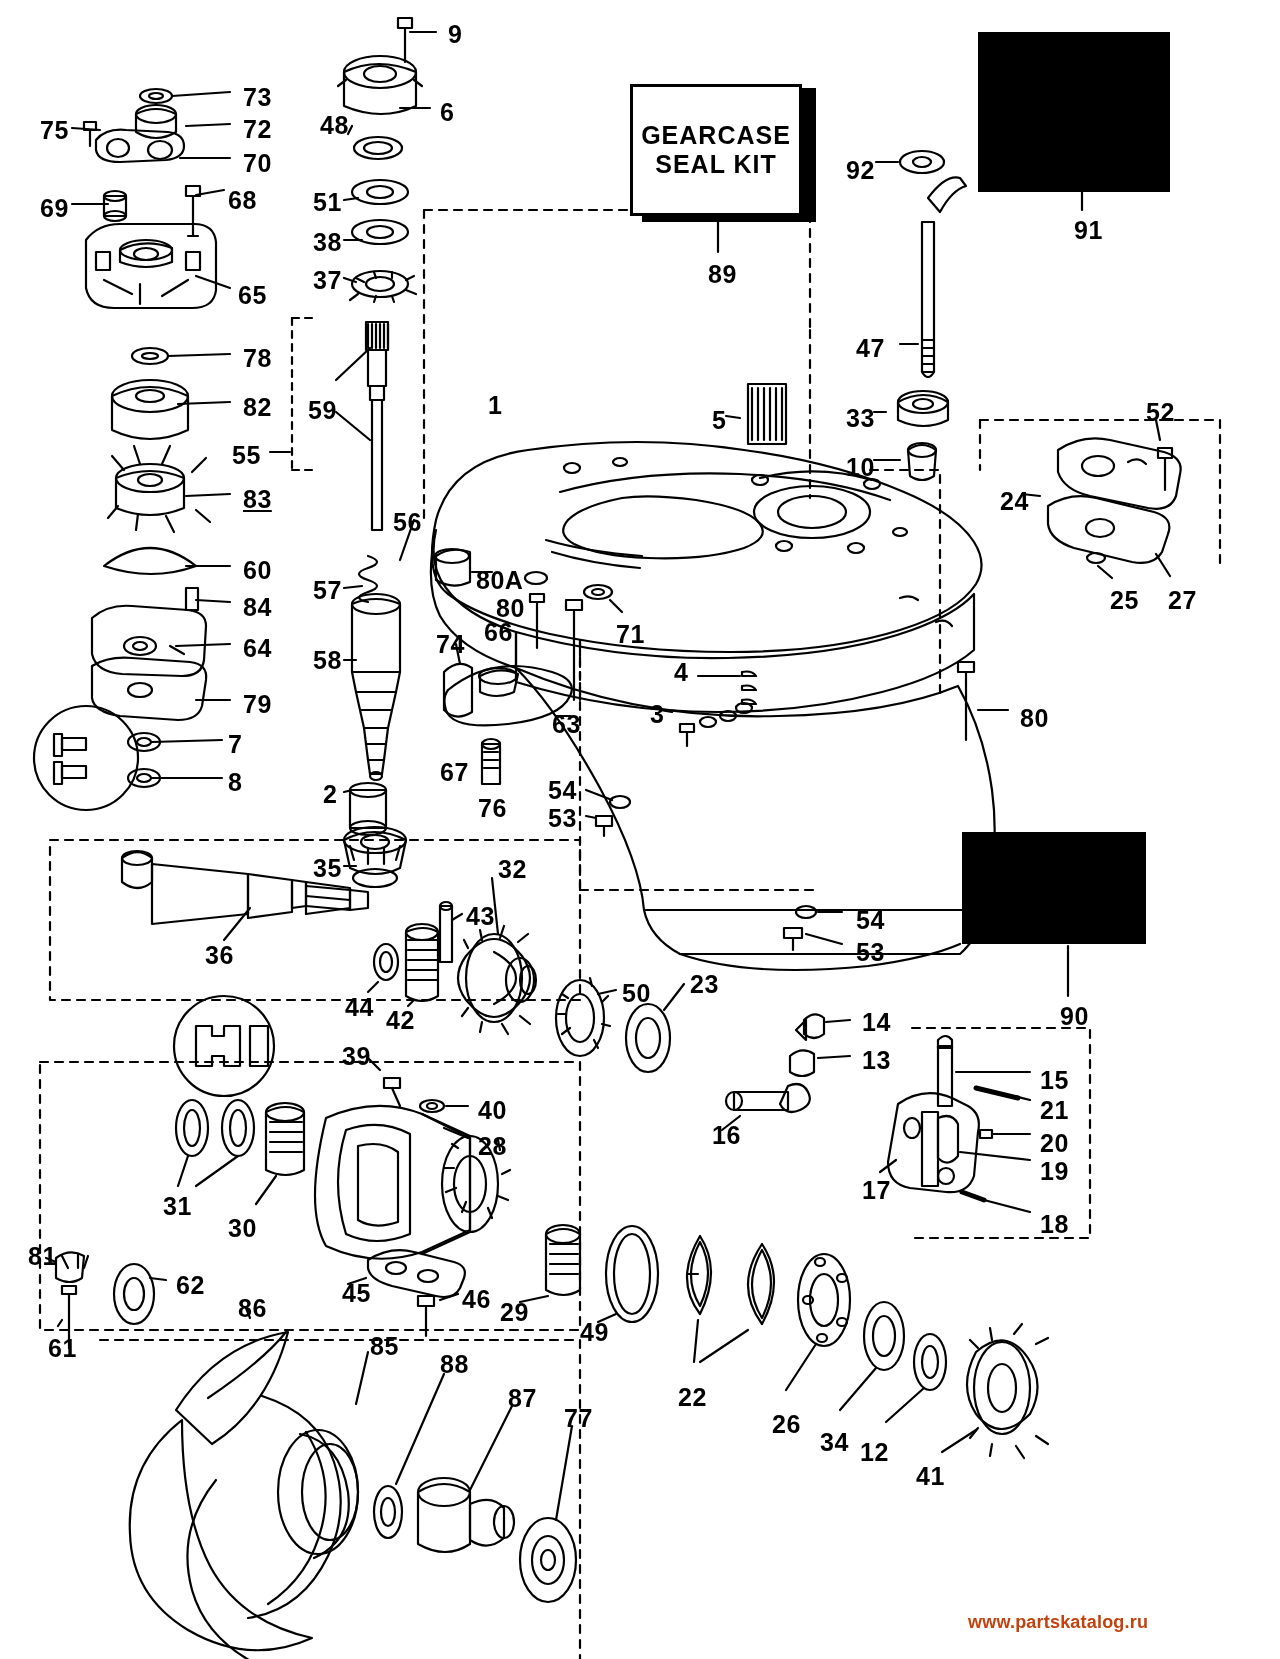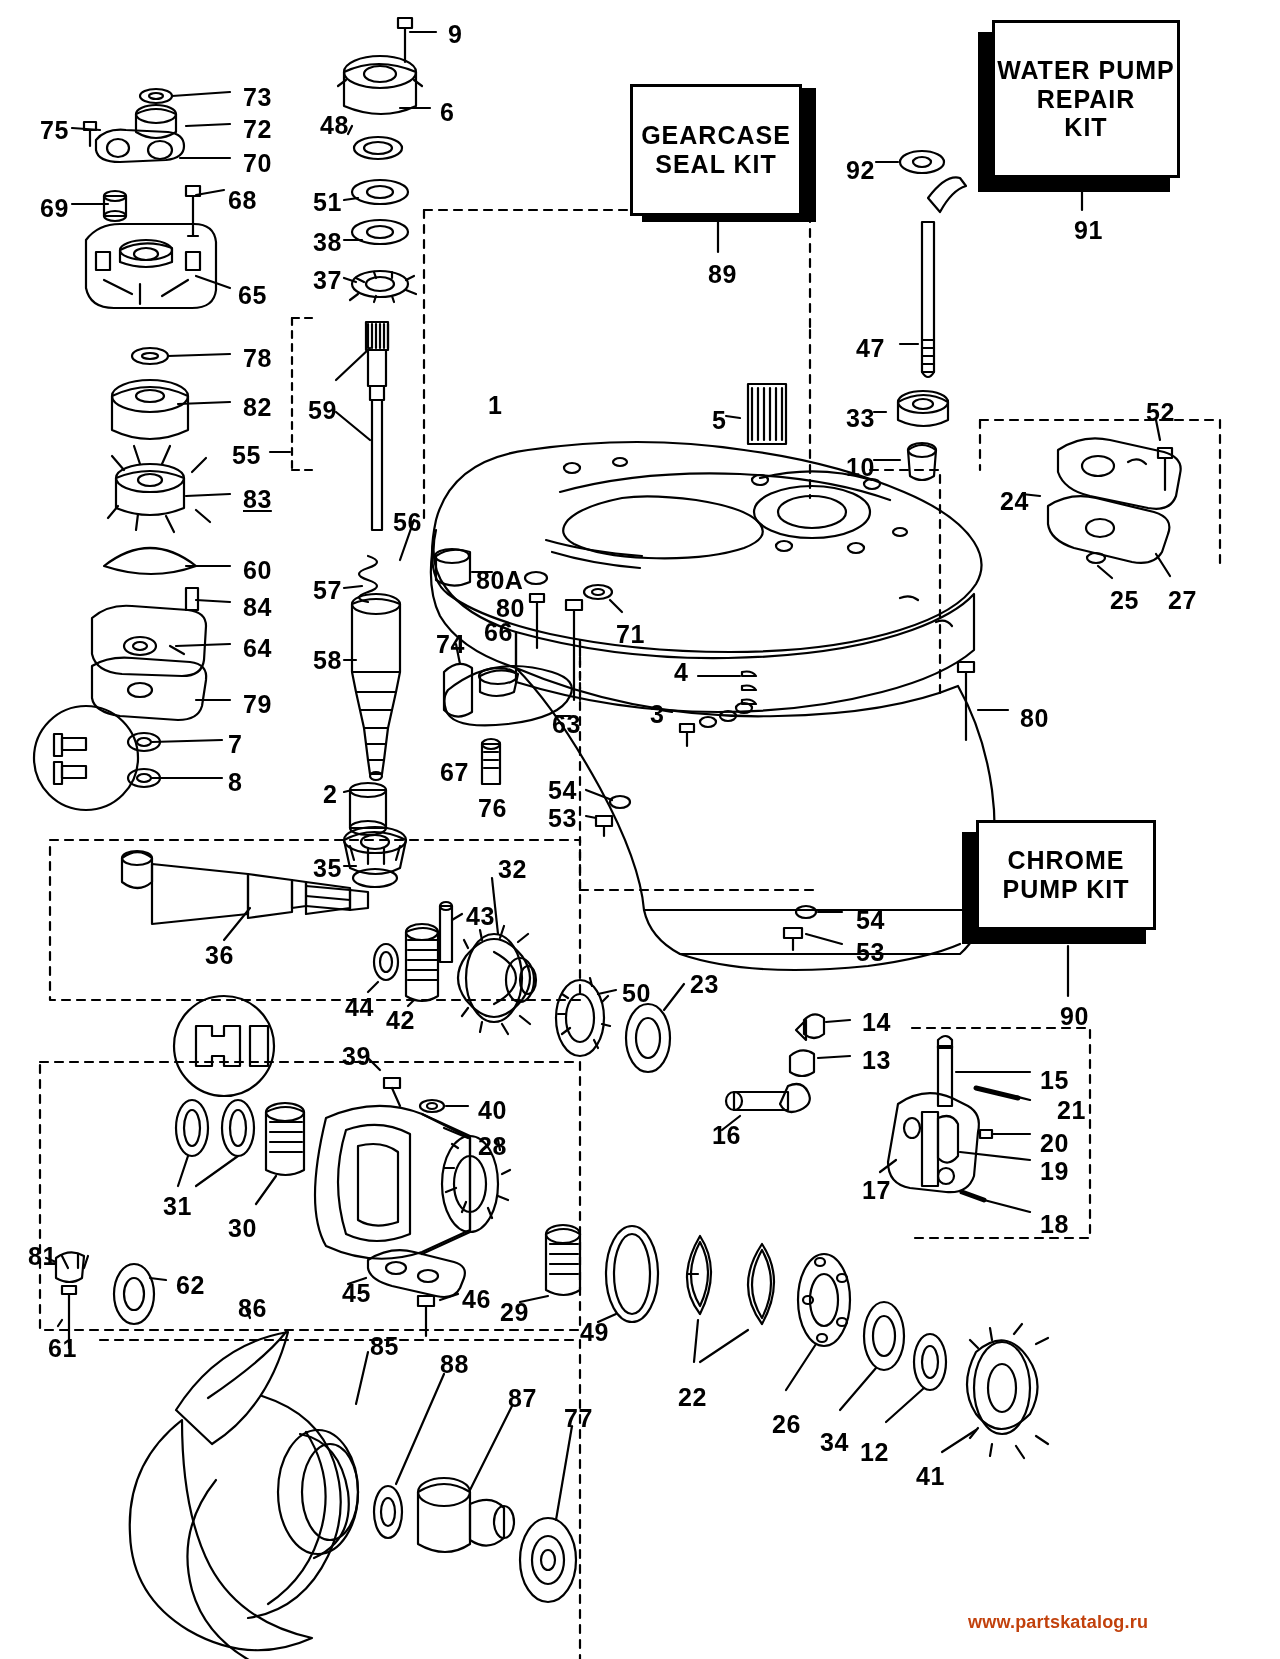--- a/index.html
+++ b/index.html
@@ -564,31 +564,22 @@
     </g>
   </svg>
 
   <div class="kitshadow" style="left:642px;top:88px;width:174px;height:134px;transform:skewY(0deg);clip-path:polygon(0 0,100% 0,100% 100%,0 100%);"></div>
   <div class="kitbox" style="left:630px;top:84px;width:172px;height:132px;">
     <span style="white-space:pre-line;">GEARCASE
 SEAL KIT</span>
   </div>
 
   <div class="kitshadow" style="left:978px;top:32px;width:192px;height:160px;"></div>
-  <div class="kitbox" style="left:992px;top:20px;width:188px;height:158px;">
-    <span style="white-space:pre-line;">WATER PUMP
-REPAIR
-KIT</span>
-  </div>
 
   <div class="kitshadow" style="left:962px;top:832px;width:184px;height:112px;"></div>
-  <div class="kitbox" style="left:976px;top:820px;width:180px;height:110px;">
-    <span style="white-space:pre-line;">CHROME
-PUMP KIT</span>
-  </div>
 
   <div id="callout-layer">
       <div class="callout" style="left: 448px; top: 22px;">9</div>
       <div class="callout" style="left: 243px; top: 85px;">73</div>
       <div class="callout" style="left: 440px; top: 100px;">6</div>
       <div class="callout" style="left: 243px; top: 117px;">72</div>
       <div class="callout" style="left: 320px; top: 113px;">48</div>
       <div class="callout" style="left: 40px; top: 118px;">75</div>
       <div class="callout" style="left: 243px; top: 151px;">70</div>
       <div class="callout" style="left: 228px; top: 188px;">68</div>
@@ -616,21 +607,21 @@
       <div class="callout" style="left: 498px; top: 857px;">32</div>
       <div class="callout" style="left: 466px; top: 904px;">43</div>
       <div class="callout" style="left: 205px; top: 943px;">36</div>
       <div class="callout" style="left: 345px; top: 995px;">44</div>
       <div class="callout" style="left: 386px; top: 1008px;">42</div>
       <div class="callout" style="left: 622px; top: 981px;">50</div>
       <div class="callout" style="left: 690px; top: 972px;">23</div>
       <div class="callout" style="left: 862px; top: 1010px;">14</div>
       <div class="callout" style="left: 862px; top: 1048px;">13</div>
       <div class="callout" style="left: 1040px; top: 1068px;">15</div>
-      <div class="callout" style="left: 1040px; top: 1098px; margin-left: 17px;">21</div>
+      <div class="callout" style="left: 1040px; top: 1098px;">21</div>
       <div class="callout" style="left: 1040px; top: 1131px;">20</div>
       <div class="callout" style="left: 1040px; top: 1159px;">19</div>
       <div class="callout" style="left: 712px; top: 1123px;">16</div>
       <div class="callout" style="left: 862px; top: 1178px;">17</div>
       <div class="callout" style="left: 1040px; top: 1212px;">18</div>
       <div class="callout" style="left: 342px; top: 1044px;">39</div>
       <div class="callout" style="left: 478px; top: 1098px;">40</div>
       <div class="callout" style="left: 478px; top: 1134px;">28</div>
       <div class="callout" style="left: 163px; top: 1194px;">31</div>
       <div class="callout" style="left: 228px; top: 1216px;">30</div>

